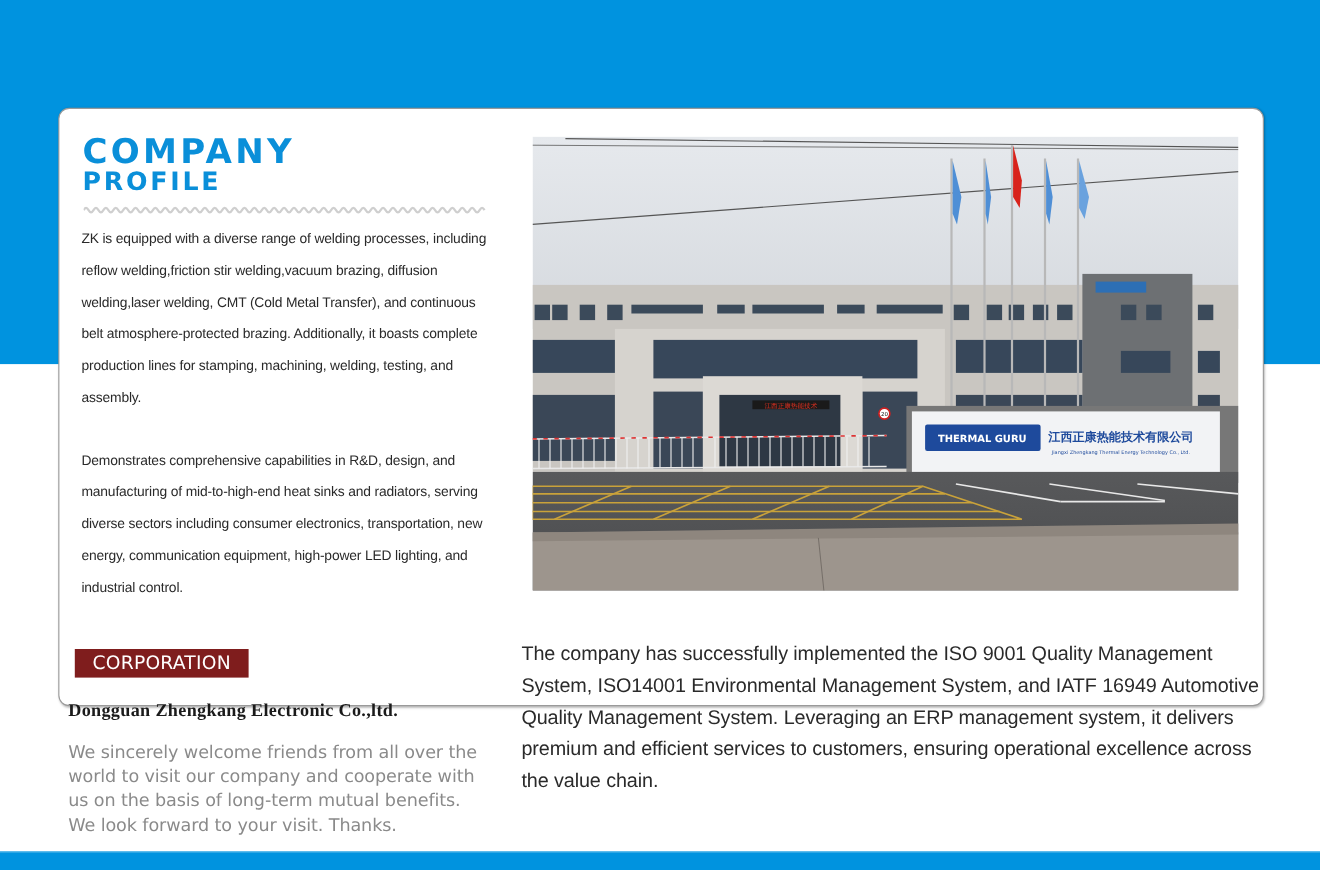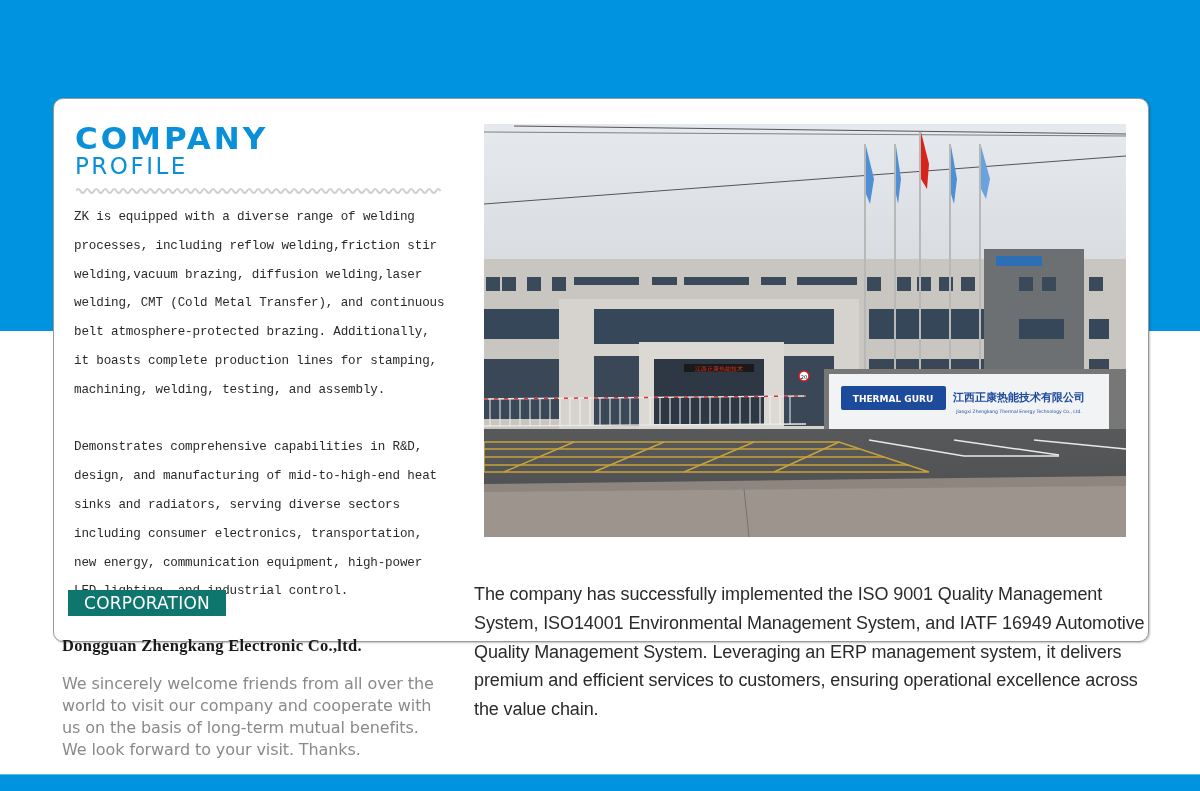--- a/index.html
+++ b/index.html
@@ -15,38 +15,38 @@
     box-shadow: 1px 1px 2px rgba(0,0,0,0.25);
   }
   .title-main {
     position: absolute; left: 21px; top: 22px;
     font-family: "DejaVu Sans", sans-serif; font-weight: bold; font-size: 31px;
     letter-spacing: 3px; color: #0a8fd9; line-height: 34px;
   }
   .title-sub {
     position: absolute; left: 21px; top: 54px;
     font-family: "DejaVu Sans", sans-serif; font-size: 23px; letter-spacing: 2.5px;
-    color: #0a8fd9; line-height: 26px;
+    color: #0a8fd9; line-height: 26px; font-weight: bold;
   }
   .wavy { position: absolute; left: 22px; top: 88px; width: 366px; height: 8px; }
 
   .profile-text {
     position: absolute; left: 20px; top: 104px; width: 372px;
-    font-family: Liberation Mono, monospace; font-size: 12.6px; line-height: 28.8px;
+    font-family: Liberation Sans, sans-serif; font-size: 12.6px; line-height: 28.8px;
     color: #2a2a2a; letter-spacing: -0.15px;
   }
   .profile-text p { margin: 0; }
   .profile-text p.gap { margin-top: 28.8px; }
 
   .photo { position: absolute; left: 430px; top: 25px; width: 642px; height: 413px; overflow: hidden; }
   .photo svg { display: block; }
 
   .corp-tag {
     position: absolute; left: 68px; top: 590px; height: 26px; width: 158px;
-    background: #0f766e; color: #ffffff; font-family: "DejaVu Sans", sans-serif;
+    background: #7f1d1d; color: #ffffff; font-family: "DejaVu Sans", sans-serif;
     font-size: 17px; line-height: 26px; text-align: center; letter-spacing: 0.2px;
   }
   .corp-name {
     position: absolute; left: 62px; top: 636px;
     font-family: Liberation Serif, serif; font-weight: bold; font-size: 16.5px;
     color: #1a1a1a; letter-spacing: 0.3px;
   }
   .corp-welcome {
     position: absolute; left: 62px; top: 673px; width: 380px;
     font-family: "DejaVu Sans", sans-serif; font-size: 16px; line-height: 22px;

